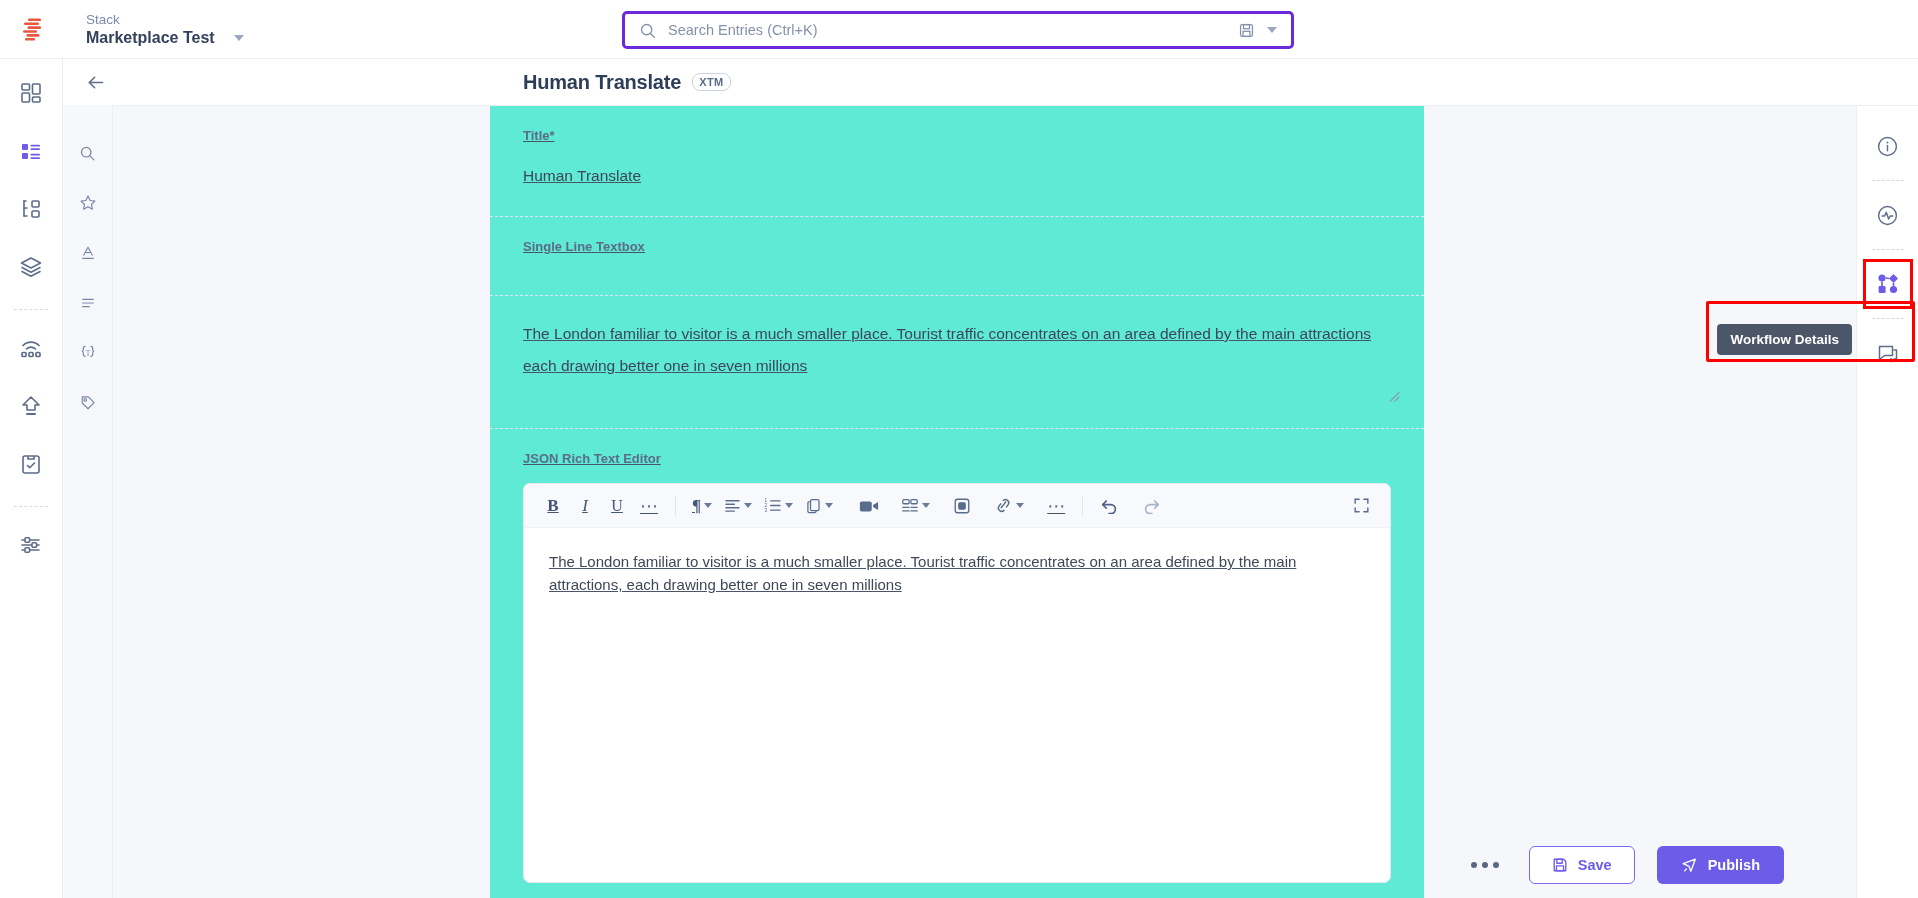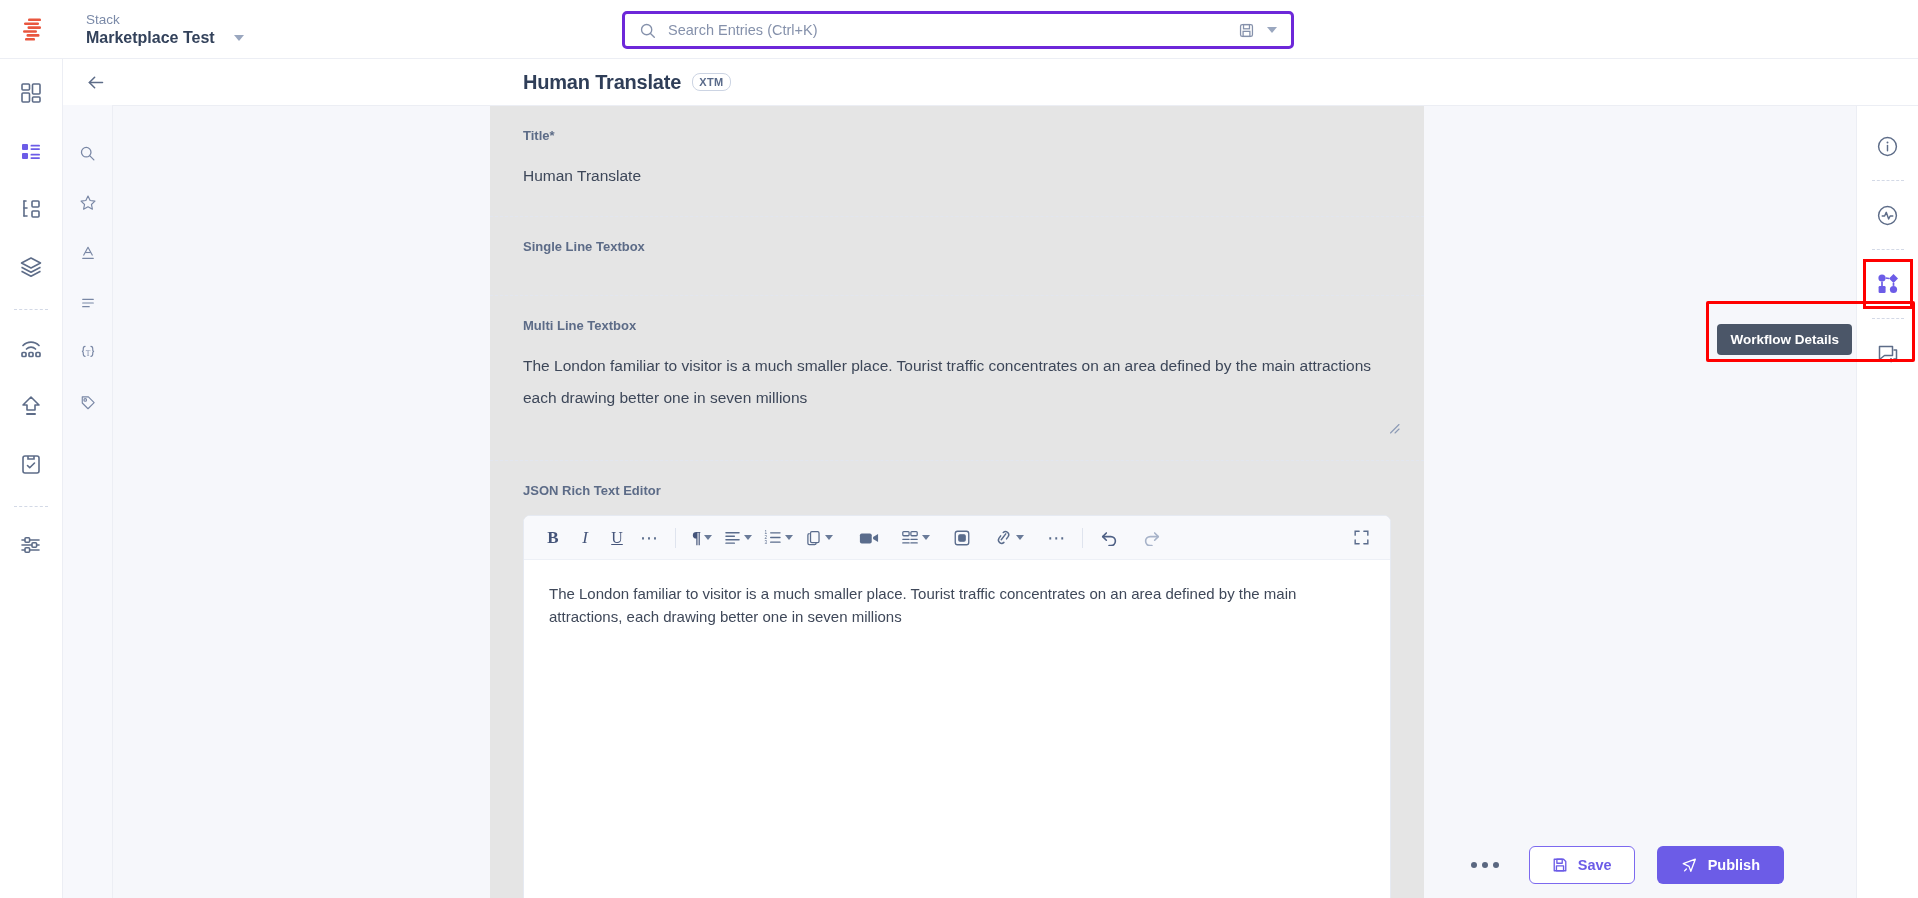--- a/index.html
+++ b/index.html
@@ -105,21 +105,22 @@
   }
   .expand-btn { width: 46px; height: 47px; display:flex; align-items:center; justify-content:center; margin-right: 8px;}
 
   
   .workarea {
     position: absolute; top: 106px; left: 113px; width: 1743px; height: 792px;
     background: #f6f7fb;
   }
   .content-card {
     position: absolute; top: 0; left: 377px; width: 934px; height: 792px;
-    background: #e5e5e5;
+    background: #5eead4;
+    text-decoration: underline;
   }
   .field-block { padding: 22px 33px 24px 33px; border-bottom: 1px dashed #e2e6ef; }
   .field-label {
     font-size: 13px; font-weight: 700; color: #5c6b87; margin-bottom: 17px;
   }
   .field-value { font-size: 15.5px; color: #3d4759; line-height: 32px; font-weight: 400; }
   .ml-block { padding-bottom: 46px; position: relative; }
   .resize-handle {
     position: absolute; right: 24px; bottom: 26px; width: 11px; height: 11px;
   }
@@ -366,21 +367,20 @@
       <div class="field-block">
         <div class="field-label">Title*</div>
         <div class="field-value">Human Translate</div>
       </div>
 
       <div class="field-block">
         <div class="field-label">Single Line Textbox</div>
       </div>
 
       <div class="field-block ml-block">
-        <div class="field-label">Multi Line Textbox</div>
         <div class="field-value">The London familiar to visitor is a much smaller place. Tourist traffic concentrates on an area defined by the main attractions each drawing better one in seven millions</div>
         <span class="resize-handle">
           <svg width="11" height="11" viewBox="0 0 11 11" stroke="#8b99b5" stroke-width="1.1" stroke-linecap="round">
             <line x1="10" y1="1.5" x2="1.5" y2="10"></line>
             <line x1="10" y1="6" x2="6" y2="10"></line>
           </svg>
         </span>
       </div>
 
       <div class="rte-block">

